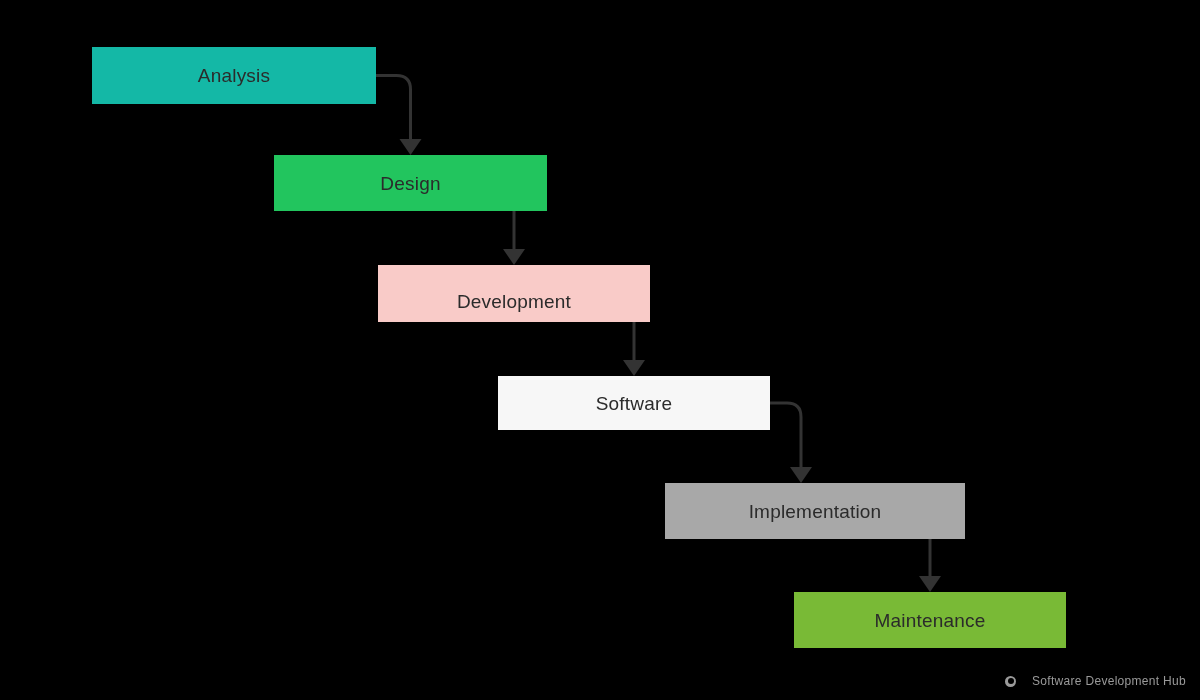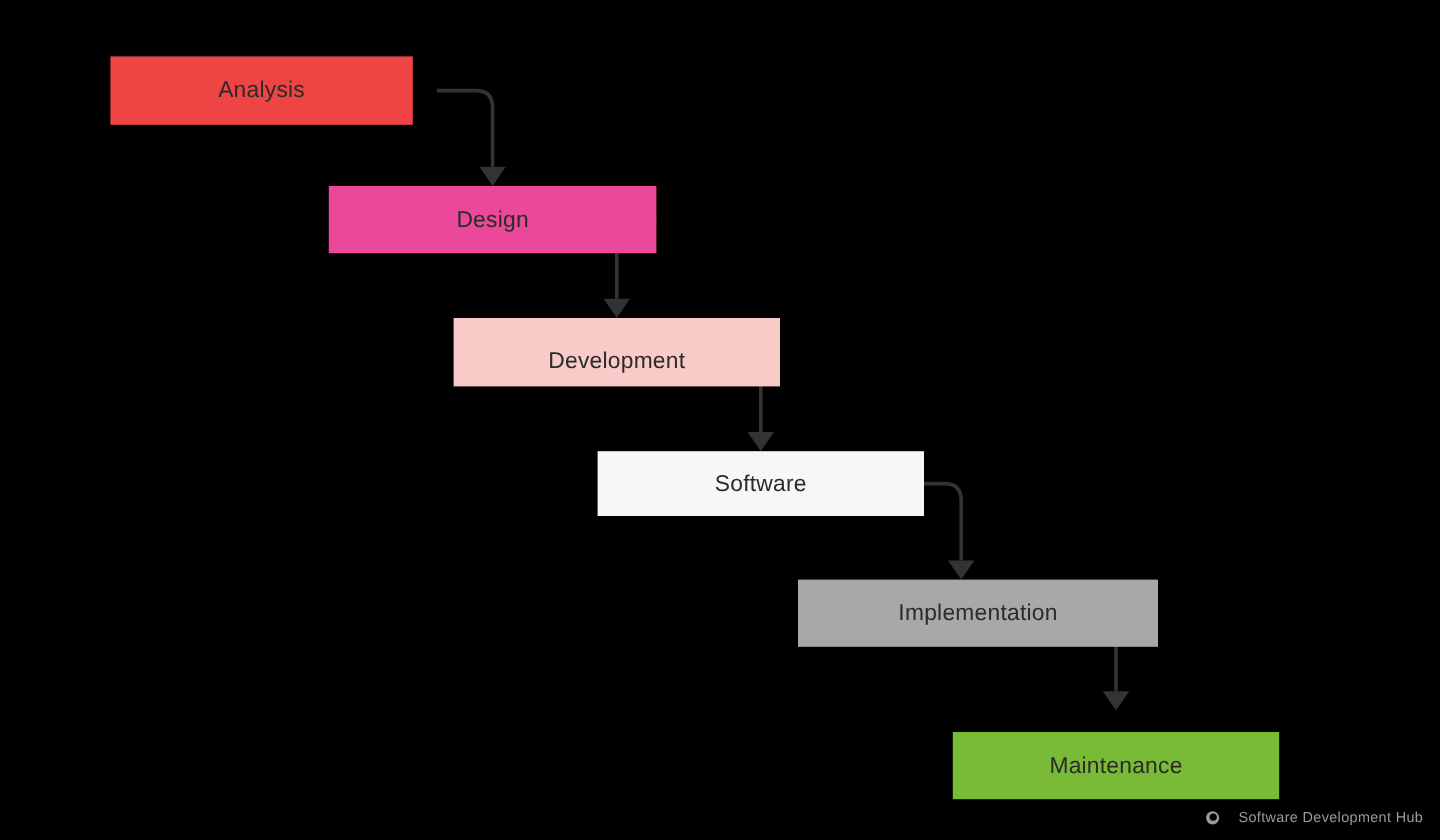--- a/index.html
+++ b/index.html
@@ -92,36 +92,36 @@
         <path d="M 770 403 L 787 403 Q 801 403 801 417 L 801 467" fill="none" stroke="#333333" stroke-width="3" stroke-linecap="butt"></path>
         <polygon points="790,467 812,467 801,483" fill="#333333"></polygon>
       </g>
       <g>
         <path d="M 937 511 L 916 511 Q 930 511 930 525 L 930 576" fill="none" stroke="#333333" stroke-width="3" stroke-linecap="butt"></path>
         <polygon points="919,576 941,576 930,592" fill="#333333"></polygon>
       </g>
     </svg>
 
   <div id="stage-layer">
-      <div class="stage" style="left: 92px; top: 47px; width: 252px; height: 57px; background: #ef4444;">
+      <div class="stage" style="left: 92px; top: 47px; width: 284px; height: 57px; background: #14b8a6;">
         <span class="stage-label" style="color: rgb(43, 43, 43);">Analysis</span>
       </div>
-      <div class="stage" style="left: 274px; top: 155px; width: 273px; height: 56px; background: #ec4899;">
+      <div class="stage" style="left: 274px; top: 155px; width: 273px; height: 56px; background: #22c55e;">
         <span class="stage-label" style="color: rgb(43, 43, 43);">Design</span>
       </div>
       <div class="stage" style="left: 378px; top: 265px; width: 272px; height: 57px; background: rgb(249, 203, 200);">
         <span class="stage-label" style="color: rgb(43, 43, 43); margin-top: 16px;">Development</span>
       </div>
       <div class="stage" style="left: 498px; top: 376px; width: 272px; height: 54px; background: rgb(247, 247, 247);">
         <span class="stage-label" style="color: rgb(43, 43, 43);">Software</span>
       </div>
       <div class="stage" style="left: 665px; top: 483px; width: 300px; height: 56px; background: rgb(168, 168, 168);">
         <span class="stage-label" style="color: rgb(43, 43, 43);">Implementation</span>
       </div>
-      <div class="stage" style="left: 794px; top: 592px; width: 272px; height: 56px; background: rgb(121, 186, 54); margin-top: 18px;">
+      <div class="stage" style="left: 794px; top: 592px; width: 272px; height: 56px; background: rgb(121, 186, 54);">
         <span class="stage-label" style="color: rgb(43, 43, 43);">Maintenance</span>
       </div>
     </div>
 
   <div class="watermark">
     <span class="watermark-mark"></span>
     <span>Software Development Hub</span>
   </div>
 
 </div>

